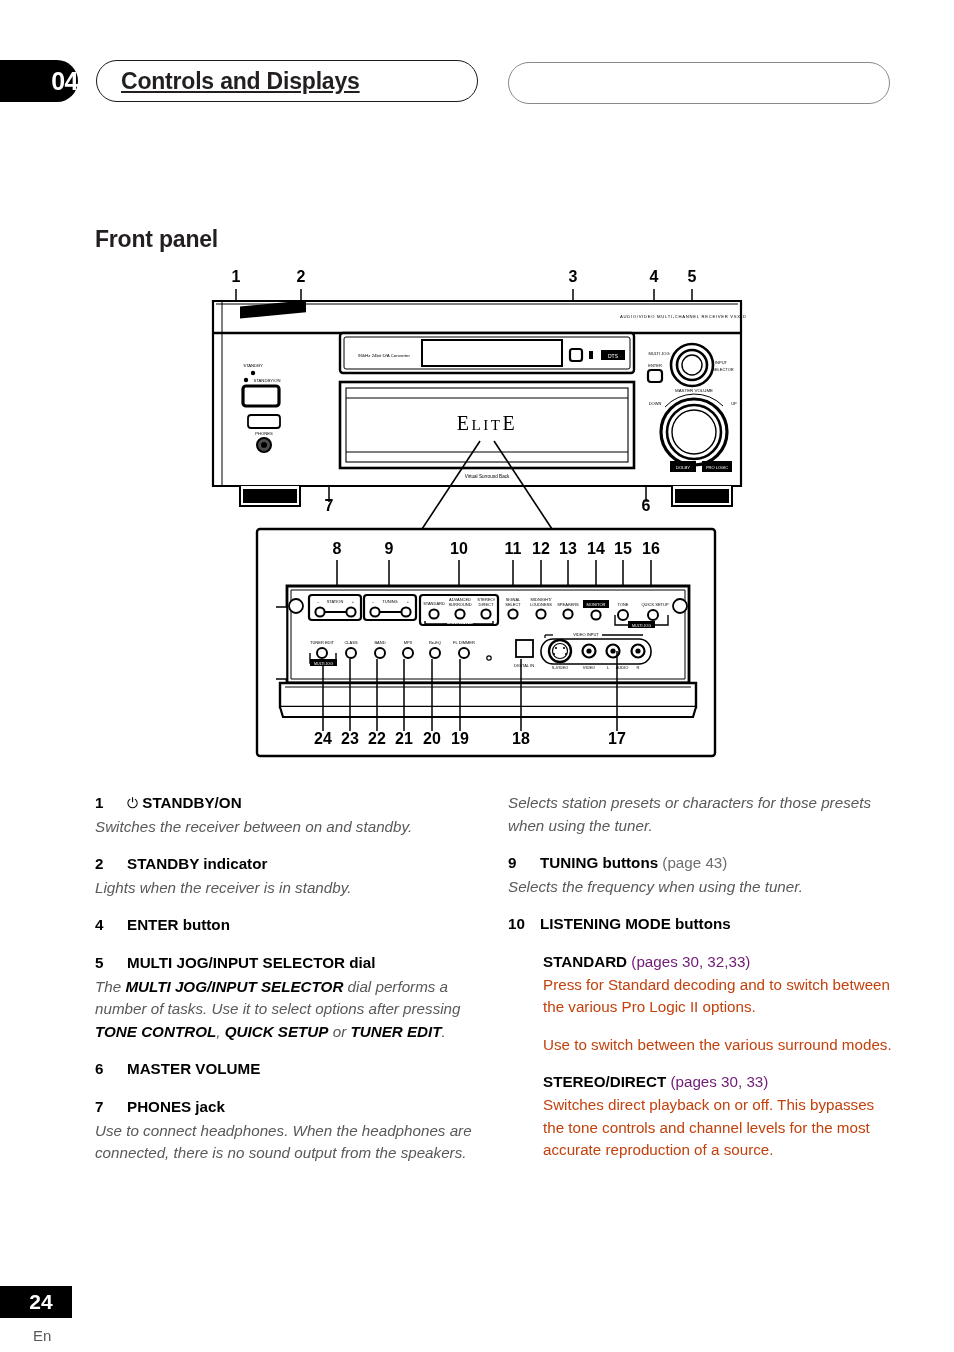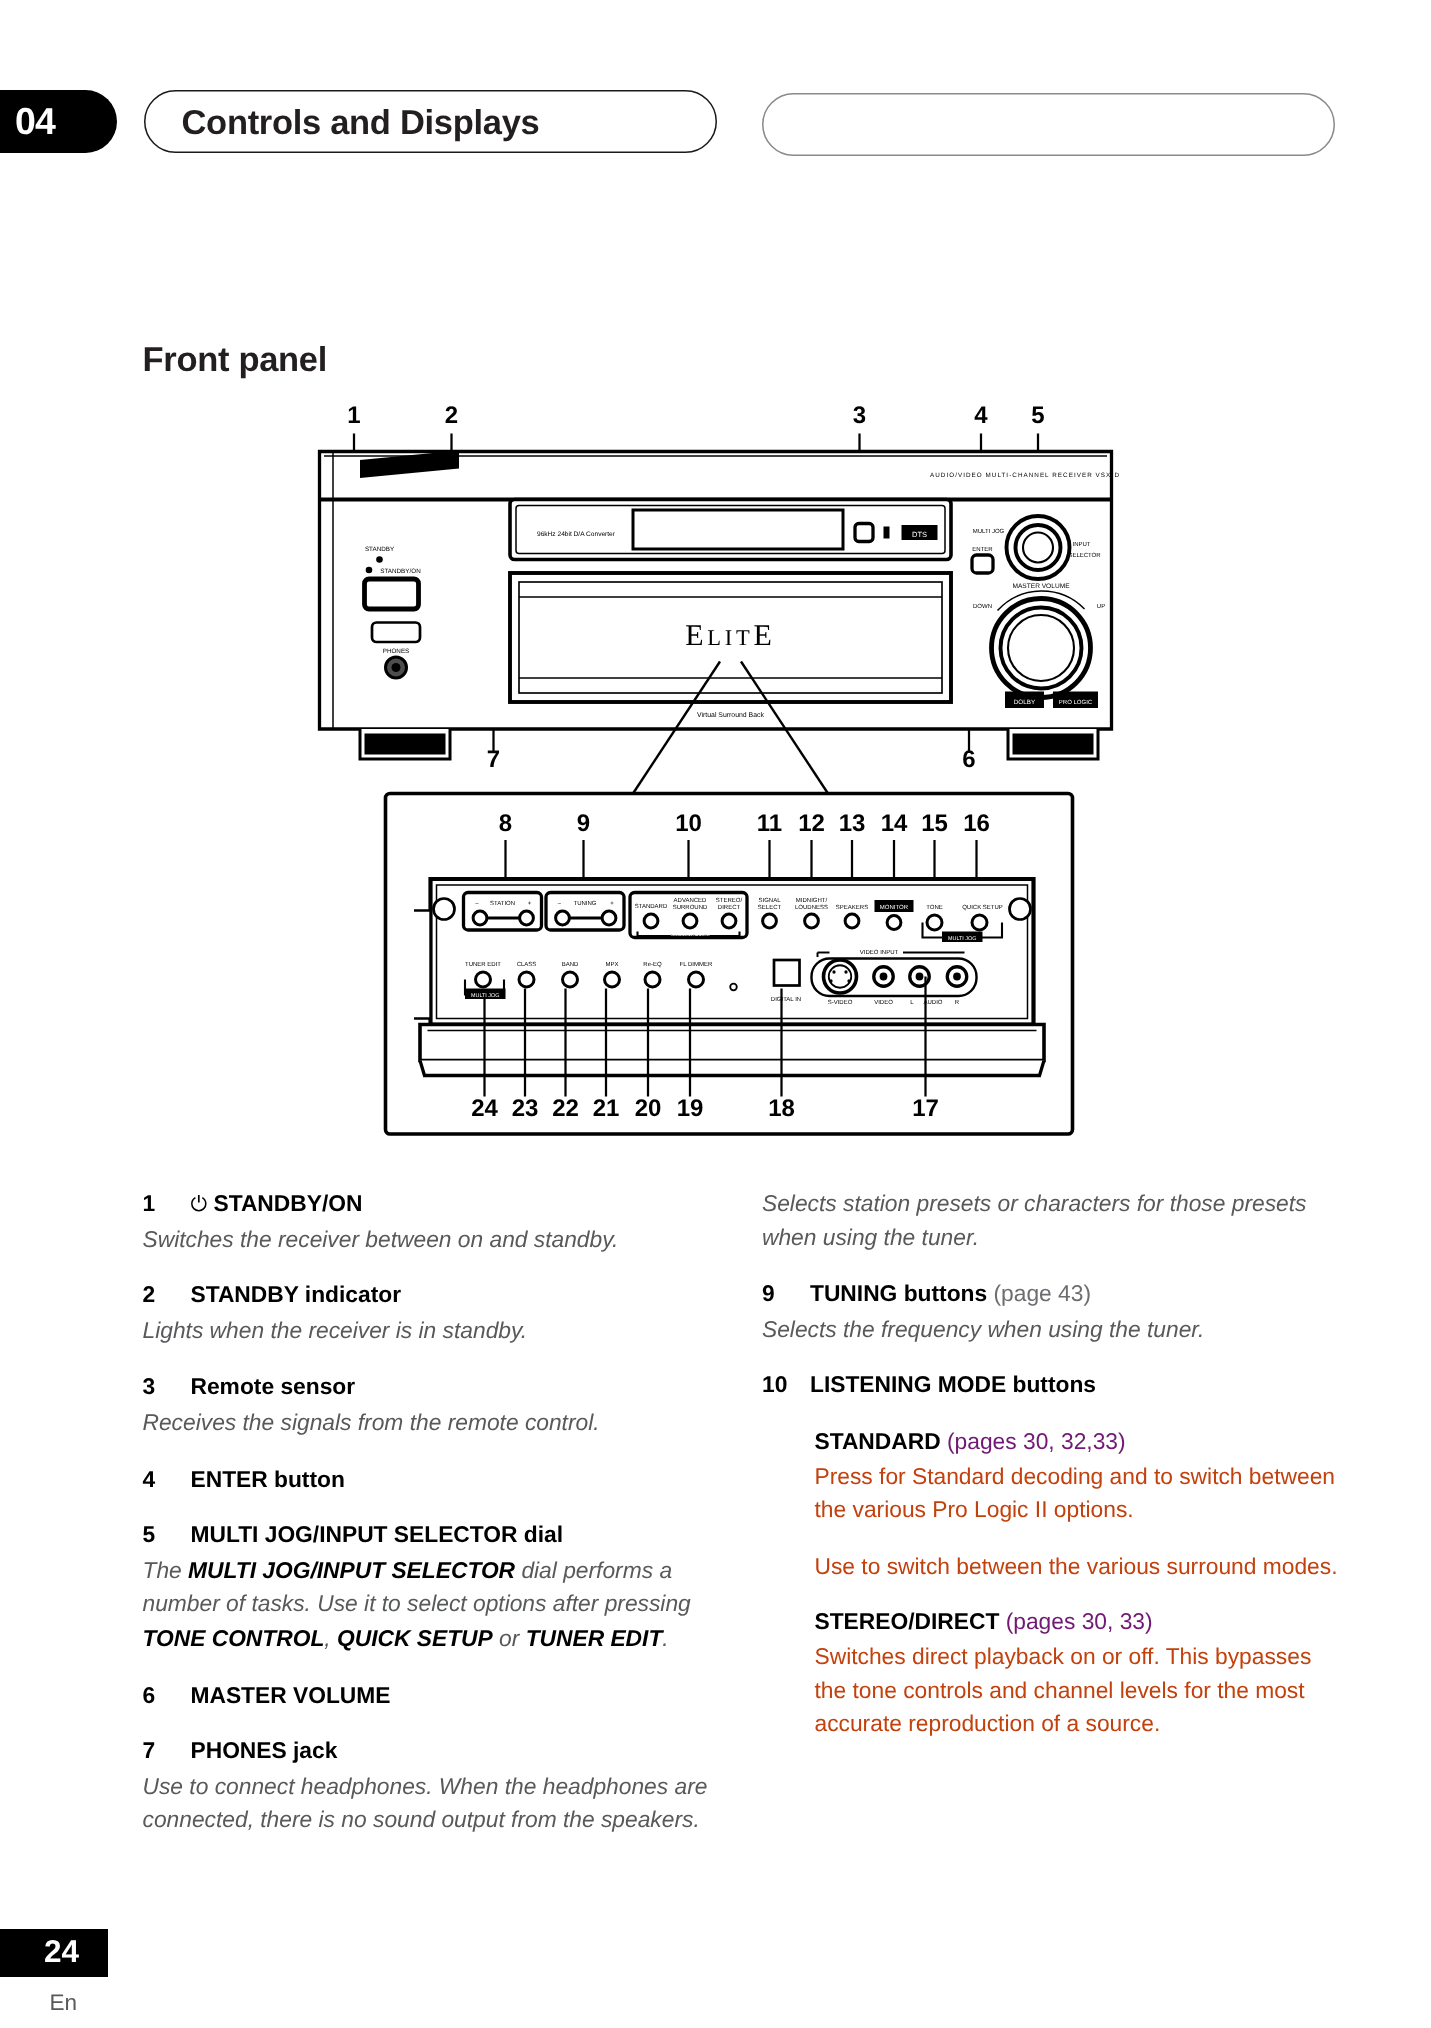--- a/index.html
+++ b/index.html
@@ -17,36 +17,36 @@
   }
 
   
   .chapter-tab {
     position: absolute;
     left: 0; top: 60px;
     width: 78px; height: 42px;
     background: #000000;
     border-top-right-radius: 21px;
     border-bottom-right-radius: 21px;
-    display: flex; align-items: center; justify-content: flex-start;
+    display: flex; align-items: center; justify-content: flex-end;
   }
   .chapter-tab span {
     color: #ffffff;
     font-weight: bold;
     font-size: 25px;
     letter-spacing: -0.5px;
     padding-left: 10px;
   }
   .hdr-pill {
     position: absolute;
     border: 1.2px solid #000;
     border-radius: 22px;
     height: 42px;
     box-sizing: border-box;
-    display: flex; align-items: center;
+    display: flex; align-items: center; text-decoration: underline;
   }
   .hdr-pill.title {
     left: 96px; top: 60px; width: 382px;
     border-color: #1a1a1a;
   }
   .hdr-pill.title span {
     font-size: 23px;
     font-weight: bold;
     padding-left: 24px;
     letter-spacing: -0.2px;
@@ -454,24 +454,20 @@
   <div class="entry">
     <div class="hd"><span class="num">1</span><span class="power-glyph">⏻</span>&nbsp;<span>STANDBY/ON</span></div>
     <div class="body">Switches the receiver between on and standby.</div>
   </div>
 
   <div class="entry">
     <div class="hd"><span class="num">2</span><span>STANDBY indicator</span></div>
     <div class="body">Lights when the receiver is in standby.</div>
   </div>
 
-  <div class="entry">
-    <div class="hd"><span class="num">3</span><span>Remote sensor</span></div>
-    <div class="body">Receives the signals from the remote control.</div>
-  </div>
 
   <div class="entry">
     <div class="hd"><span class="num">4</span><span>ENTER button</span></div>
   </div>
 
   <div class="entry">
     <div class="hd"><span class="num">5</span><span>MULTI JOG/INPUT SELECTOR dial</span></div>
     <div class="body">The <b>MULTI JOG/INPUT SELECTOR</b> dial performs a number of tasks. Use it to select options after pressing <b>TONE CONTROL</b>, <b>QUICK SETUP</b> or <b>TUNER EDIT</b>.</div>
   </div>
 

